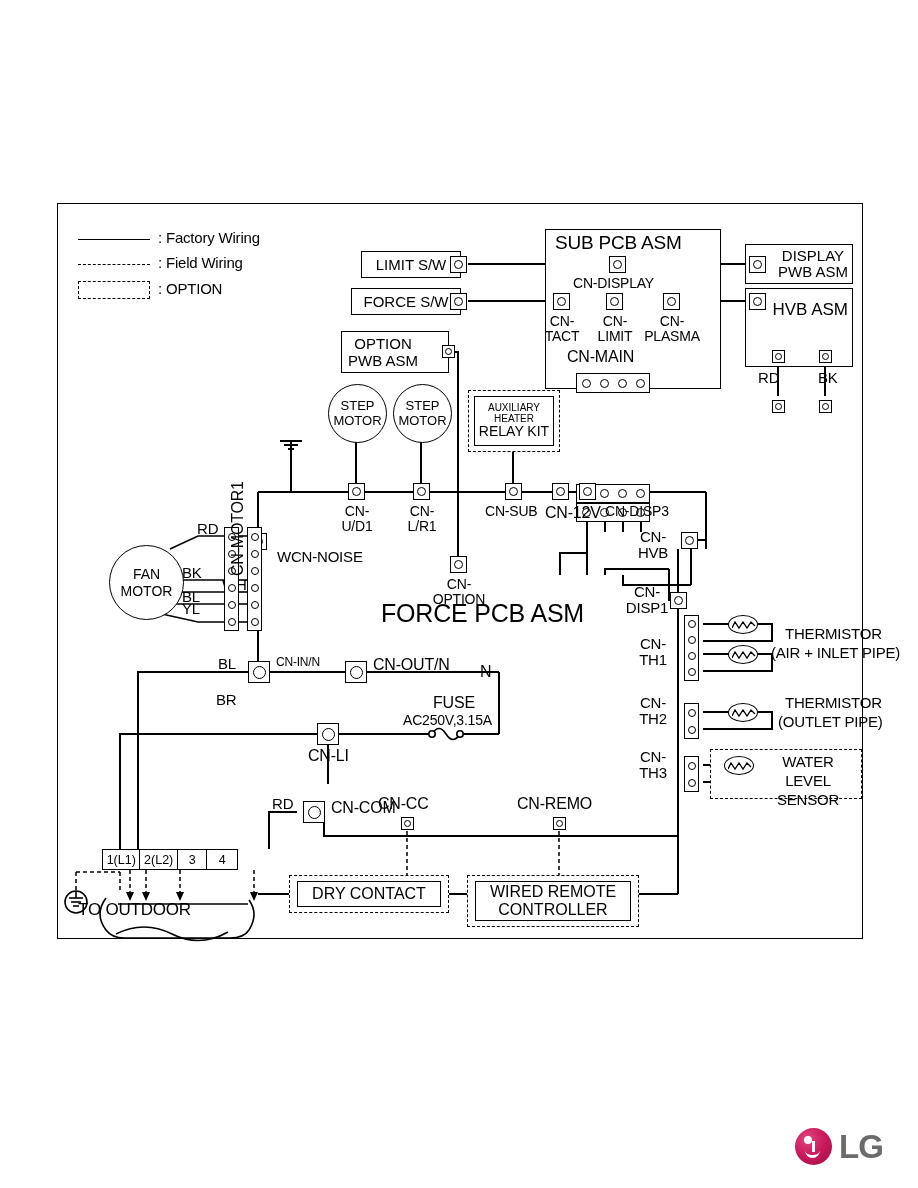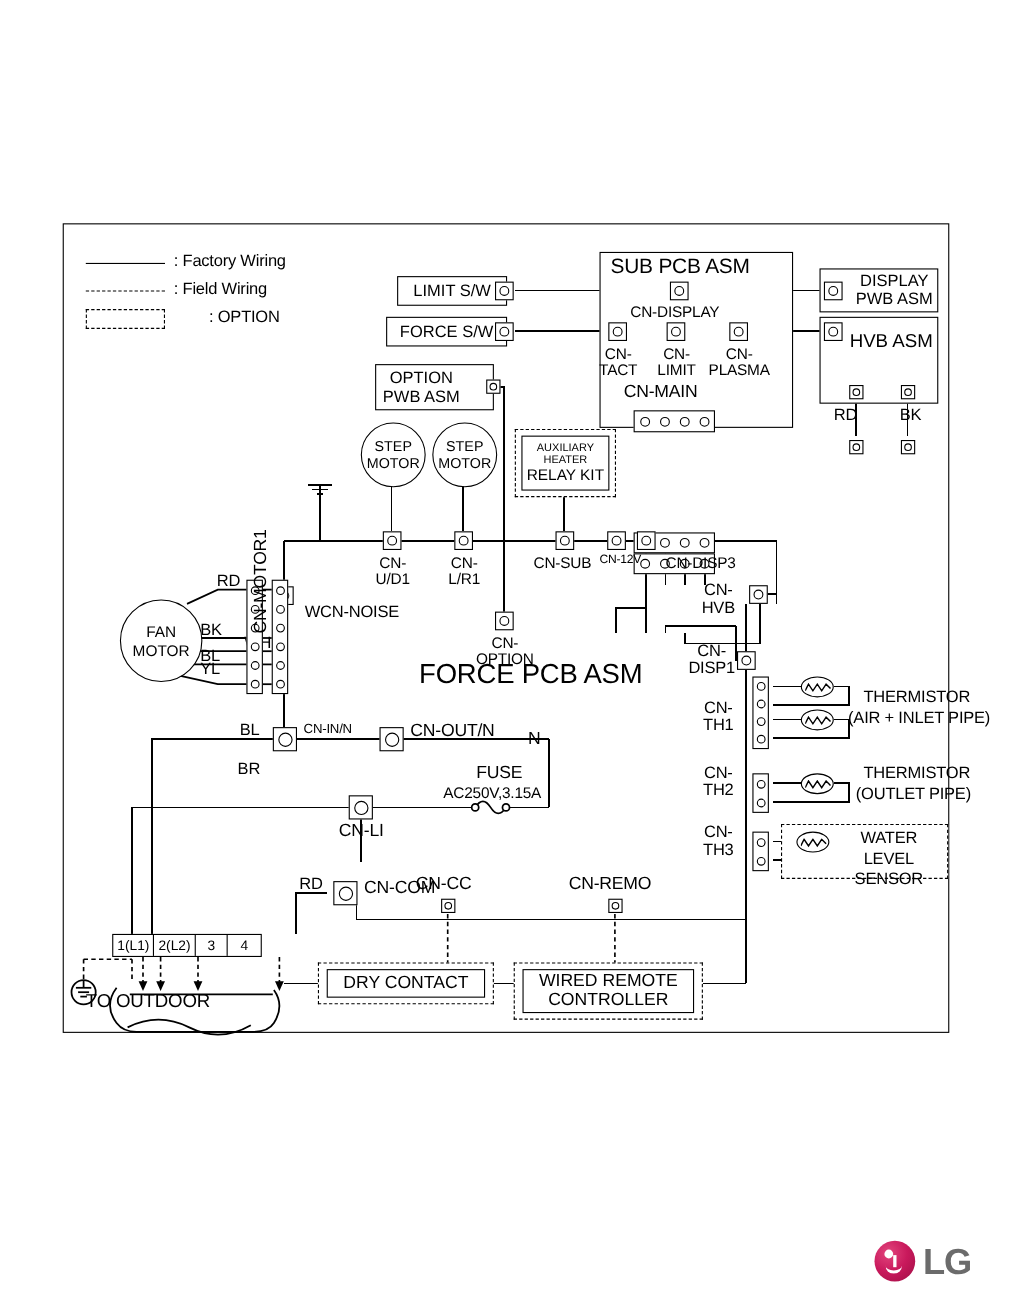--- a/index.html
+++ b/index.html
@@ -220,21 +220,21 @@
     </g>
   </svg>
 
   <div class="legend-line" style="left:20px;top:35px;width:72px;"></div>
   <div class="lbl" style="left:100px;top:26px;font-size:15px;">: Factory Wiring</div>
 
   <div class="legend-dash" style="left:20px;top:60px;width:72px;"></div>
   <div class="lbl" style="left:100px;top:51px;font-size:15px;">: Field Wiring</div>
 
   <div class="legend-optbox" style="left:20px;top:77px;width:72px;height:18px;"></div>
-  <div class="lbl" style="left:100px;top:77px;font-size:15px;margin-left:32px;">: OPTION</div>
+  <div class="lbl" style="left:100px;top:77px;font-size:15px;">: OPTION</div>
 
   <div class="box" style="left:303px;top:47px;width:100px;height:27px;">
     <span>LIMIT S/W</span>
   </div>
   <div class="conn" style="left:392px;top:52px;"></div>
 
   <div class="box" style="left:293px;top:84px;width:110px;height:27px;">
     <span>FORCE S/W</span>
   </div>
   <div class="conn" style="left:392px;top:89px;"></div>
@@ -326,21 +326,21 @@
 U/D1</div>
 
   <div class="conn" style="left:355px;top:279px;"></div>
   <div class="lbl c" style="left:337px;top:300px;width:54px;font-size:14px;">CN-
 L/R1</div>
 
   <div class="conn" style="left:447px;top:279px;"></div>
   <div class="lbl" style="left:427px;top:300px;font-size:14px;">CN-SUB</div>
 
   <div class="conn" style="left:494px;top:279px;"></div>
-  <div class="lbl" style="left:487px;top:300px;font-size:11px;">CN-12V</div>
+  <div class="lbl" style="left:487px;top:300px;font-size:16px;">CN-12V</div>
 
   <div class="conn" style="left:521px;top:279px;"></div>
   <div class="lbl" style="left:547px;top:300px;font-size:14px;">CN-DISP3</div>
 
   <div class="conn" style="left:192px;top:329px;"></div>
   <div class="lbl" style="left:219px;top:345px;font-size:15px;">WCN-NOISE</div>
 
   <div class="conn" style="left:392px;top:352px;"></div>
   <div class="lbl c" style="left:363px;top:373px;width:76px;font-size:14px;">CN-
 OPTION</div>

